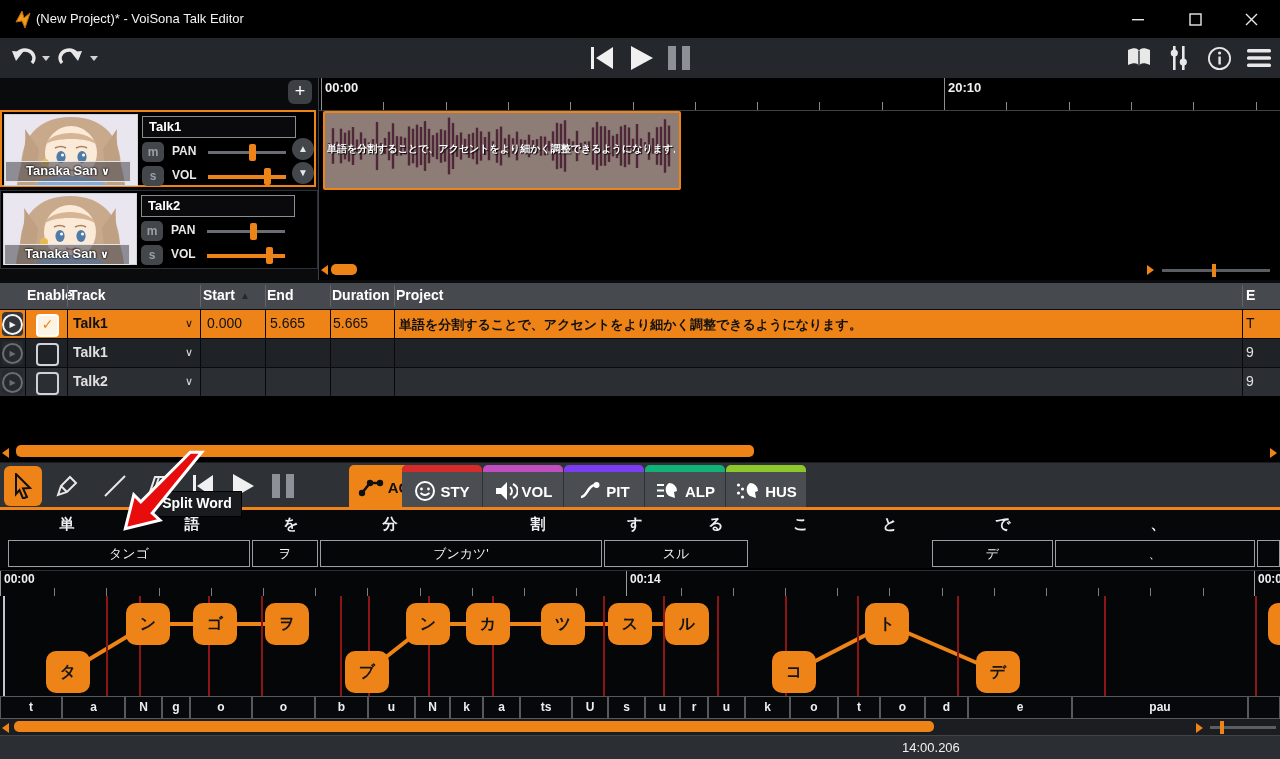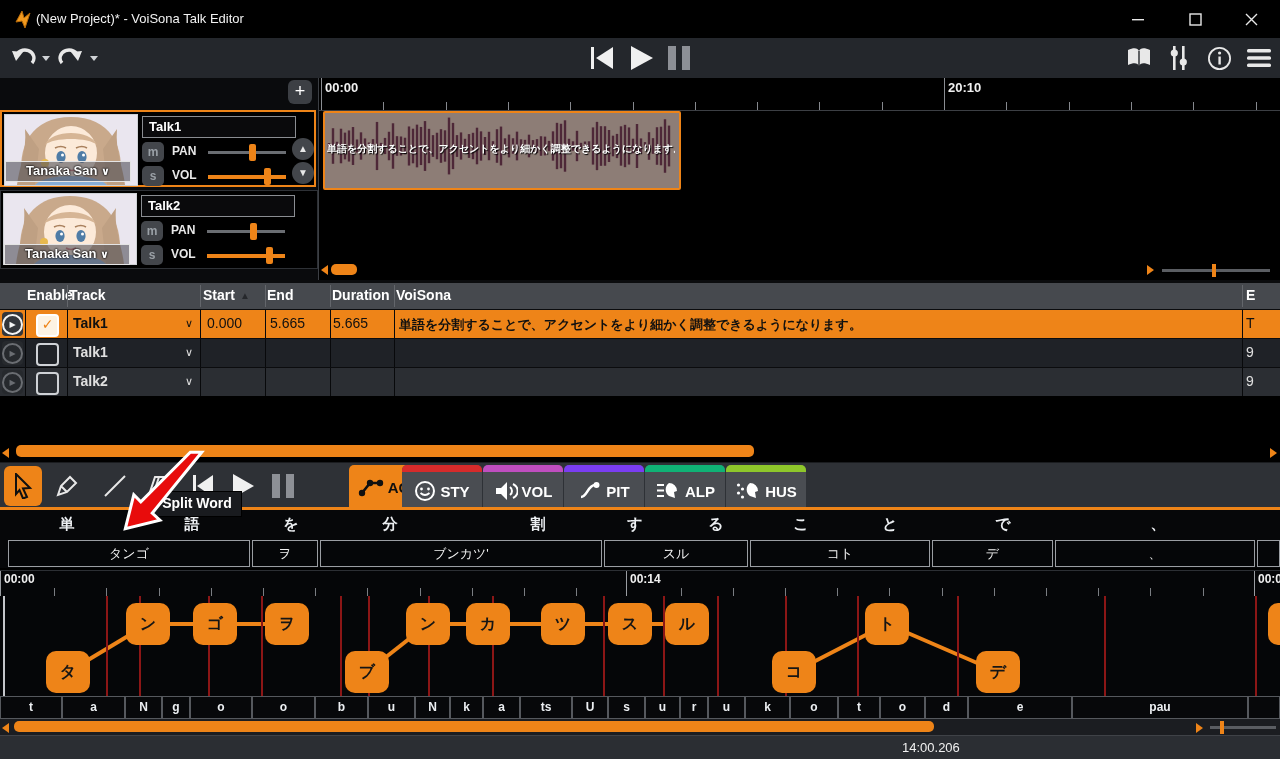--- a/index.html
+++ b/index.html
@@ -400,21 +400,21 @@
   </div>
 </div>
 
 <div class="abs" id="table">
   <div class="abs" id="thead">
       <div class="abs th" style="left: 27px;">Enable</div>
       <div class="abs th" style="left: 69px;">Track</div>
       <div class="abs th" style="left: 203px;">Start</div>
       <div class="abs th" style="left: 267px;">End</div>
       <div class="abs th" style="left: 332px;">Duration</div>
-      <div class="abs th" style="left: 396px;">VoiSona</div>
+      <div class="abs th" style="left: 396px;">Project</div>
       <div class="abs th" style="left: 240px; color: rgb(38, 40, 44); font-size: 10px; top: 7px;">▲</div>
       <div class="abs th" style="left: 1246px;">E</div>
       <div class="abs thsep" style="left: 67px;"></div>
       <div class="abs thsep" style="left: 200px;"></div>
       <div class="abs thsep" style="left: 265px;"></div>
       <div class="abs thsep" style="left: 330px;"></div>
       <div class="abs thsep" style="left: 394px;"></div>
       <div class="abs thsep" style="left: 1242px;"></div>
     </div>
   <div class="abs" id="tbody" style="left:0;top:30px;width:1280px;height:86px">
@@ -614,21 +614,20 @@
     <div class="abs schar" style="left: 801px;">こ</div>
     <div class="abs schar" style="left: 890px;">と</div>
     <div class="abs schar" style="left: 1003px;">で</div>
     <div class="abs schar" style="left: 1158px;">、</div>
   </div>
 <div class="abs" id="reading-row">
     <div class="abs rcell" style="left: 8px; width: 240px;">タンゴ</div>
     <div class="abs rcell" style="left: 252px; width: 64px;">ヲ</div>
     <div class="abs rcell" style="left: 320px; width: 280px;">ブンカツ'</div>
     <div class="abs rcell" style="left: 604px; width: 142px;">スル</div>
-    <div class="abs rcell" style="left: 750px; width: 178px;">コト</div>
     <div class="abs rcell" style="left: 932px; width: 119px;">デ</div>
     <div class="abs rcell" style="left: 1055px; width: 198px;">、</div>
     <div class="abs rcell" style="left: 1257px; width: 21px;"></div>
   </div>
 
 <div class="abs" id="accent">
   <div class="abs" id="accent-ruler" style="left:0;top:0;width:1280px;height:25px">
       <div class="abs amajor" style="left: 0px;"></div>
       <div class="abs alabel" style="left: 4px;">00:00</div>
       <div class="abs amajor" style="left: 626px;"></div>

